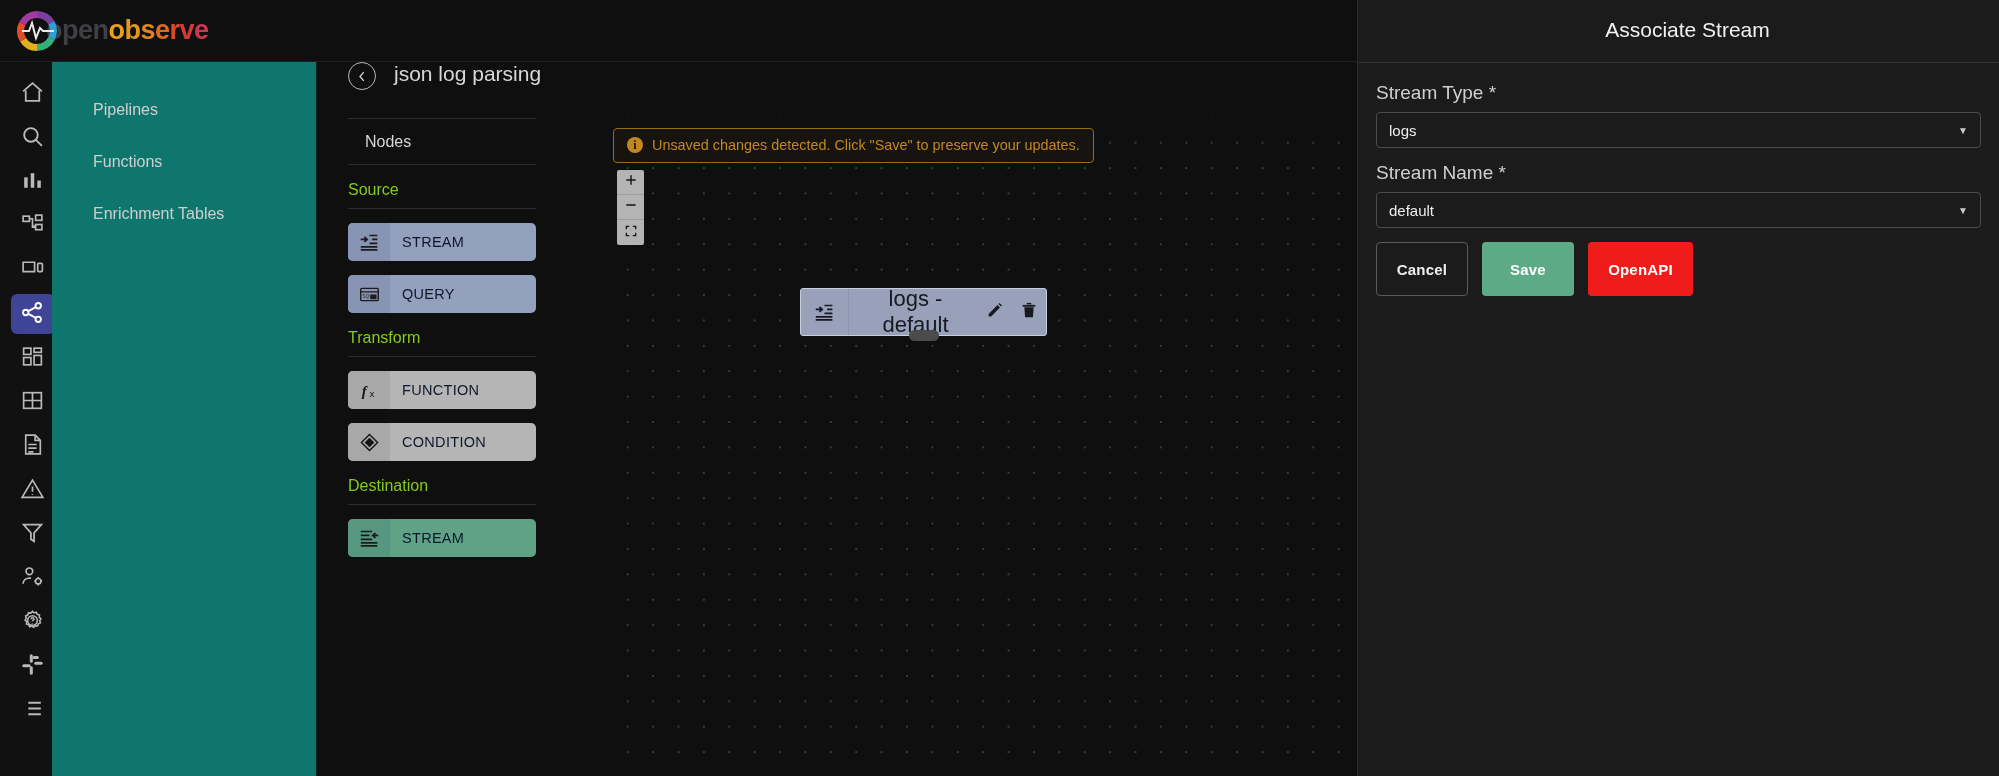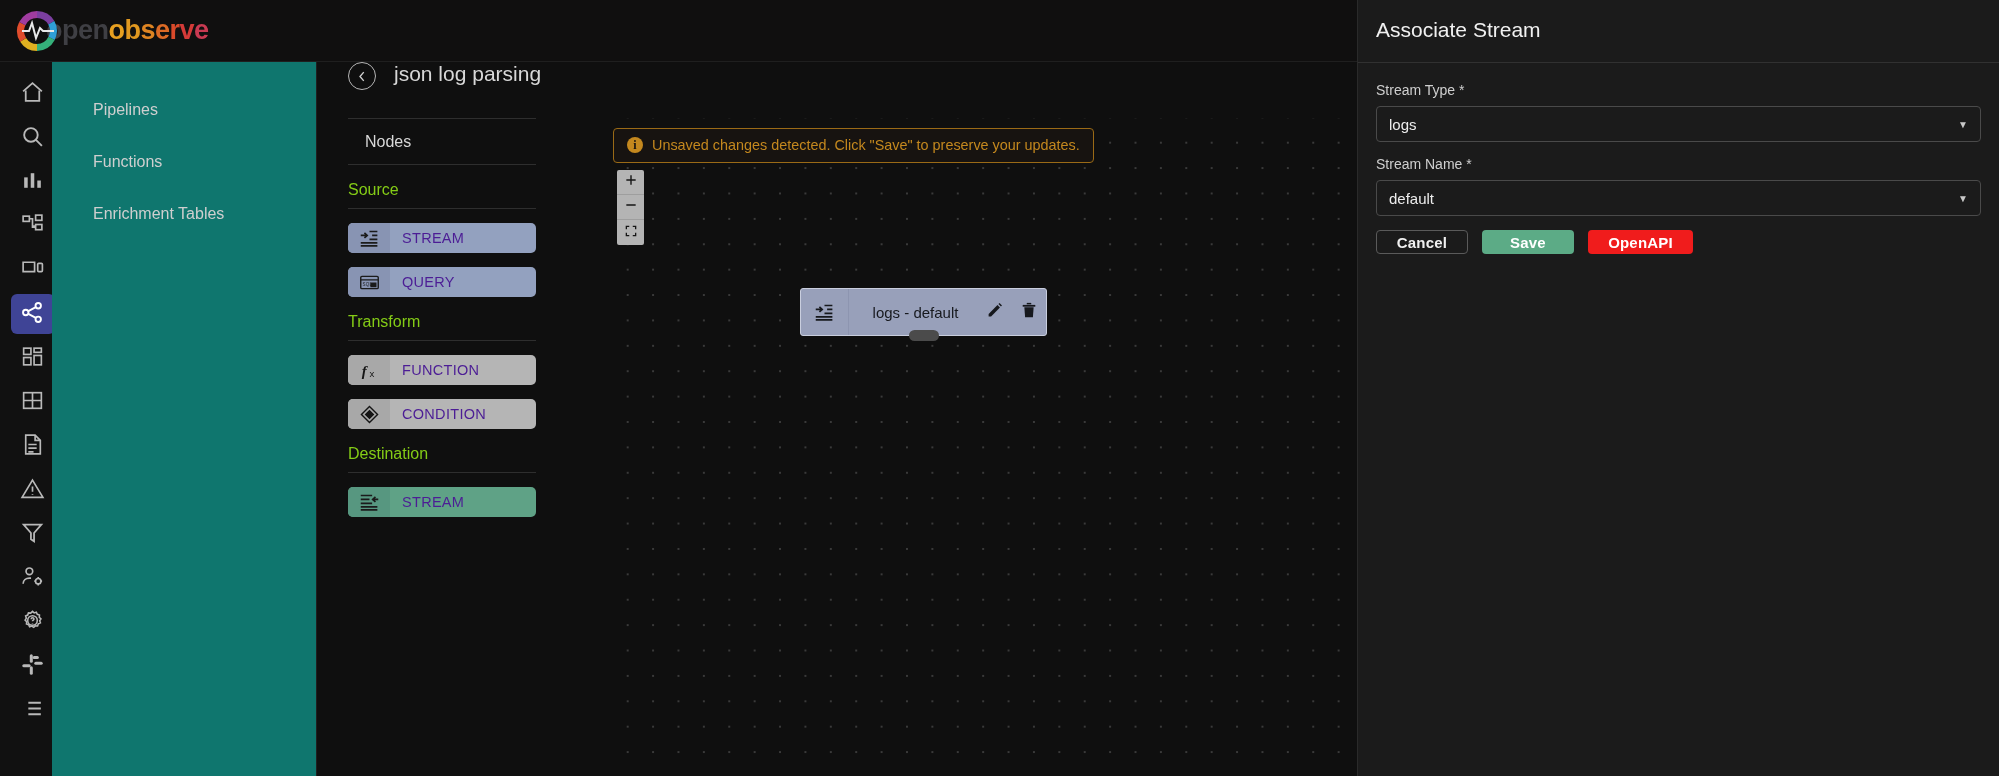--- a/index.html
+++ b/index.html
@@ -65,23 +65,23 @@
   }
   .pipeline-title { font-size: 21px; color: #d8d8d8; margin-left: 18px; }
 
   .editor-body { display: flex; height: 658px; gap: 45px; }
 
   .nodes-panel { width: 205px; padding: 0 0 0 17px; flex: 0 0 205px; }
   .nodes-title { font-size: 16px; color: #d8d8d8; padding: 14px 0 13px 17px; }
   .hr { height: 1px; background: #2e2e2e; }
   .group-label { font-size: 16px; color: #84cc16; padding: 16px 0 9px 0; }
   .node-btn {
-    height: 30px; margin-top: 14px; border-radius: 5px;
+    height: 38px; margin-top: 14px; border-radius: 5px;
     display: flex; align-items: center; overflow: hidden;
-    font-size: 14.5px; letter-spacing: .3px; color: #4c1d95;
+    font-size: 14.5px; letter-spacing: .3px; color: #0f172a;
   }
   .node-btn .nb-icon {
     width: 42px; height: 38px; display: flex; align-items: center; justify-content: center;
     flex: 0 0 42px;
   }
   .node-btn .nb-icon svg { width: 21px; height: 21px; }
   .node-btn .nb-label { padding-left: 12px; }
   .nb-blue { background: #93a1bf; }
   .nb-blue .nb-icon { background: #8894b3; }
   .nb-grey { background: #b5b5b5; }
@@ -123,46 +123,46 @@
   .zoom-btn svg { width: 14px; height: 14px; }
 
   .flow-node {
     position: absolute; left: 192px; top: 170px; width: 247px; height: 48px;
     background: #98a0ba; border: 1px solid #c9cede; border-radius: 3px;
     display: flex; align-items: center; color: #16181d;
   }
   .fn-icon { width: 48px; display: flex; align-items: center; justify-content: center;
              border-right: 1px solid #8d95b0; height: 100%; }
   .fn-icon svg { width: 21px; height: 21px; }
-  .fn-label { flex: 1; text-align: center; font-size: 15px; color: #17191e; padding-left: 4px; }
+  .fn-label { flex: 1; text-align: center; font-size: 22px; color: #17191e; padding-left: 4px; }
   .fn-act { width: 34px; display: flex; align-items: center; justify-content: center; }
   .fn-act svg { width: 18px; height: 18px; }
   .fn-handle {
     position: absolute; bottom: -6px; left: 50%; transform: translateX(-50%);
     width: 30px; height: 11px; border-radius: 6px; background: #4b4b4b;
   }
 
   
   .panel {
     position: absolute; top: 0; right: 0; width: 642px; height: 776px;
     background: #1b1b1b; border-left: 1px solid #2a2a2a;
   }
-  .panel-title { font-size: 21px; color: #f1f1f1; padding: 18px 0 0 18px; }
+  .panel-title { font-size: 21px; color: #f1f1f1; padding: 18px 0 0 18px; text-align: center; }
   .panel-divider { height: 1px; background: #313131; margin-top: 20px; }
   .panel-body { padding: 19px 18px 0 18px; }
-  .field-label { font-size: 14px; color: #cfcfcf; margin-bottom: 8px; font-weight: 500; }
+  .field-label { font-size: 19px; color: #cfcfcf; margin-bottom: 8px; font-weight: 500; }
   .select-box {
     height: 36px; border: 1px solid #4a4a4a; border-radius: 4px;
     background: #1b1b1b; display: flex; align-items: center;
     padding: 0 12px; font-size: 15px; color: #ededed; margin-bottom: 14px;
   }
   .select-caret { margin-left: auto; color: #c9c9c9; font-size: 10px; }
   .btn-row { display: flex; gap: 14px; margin-top: 11px; }
   .btn {
-    height: 24px; border-radius: 4px; font-size: 15px; font-weight: bold;
+    height: 54px; border-radius: 4px; font-size: 15px; font-weight: bold;
     display: flex; align-items: center; justify-content: center;
     letter-spacing: .2px;
   }
   .btn-cancel { width: 92px; border: 1px solid #5a5a5a; background: transparent; color: #f0f0f0; }
   .btn-save { width: 92px; background: #5cab86; color: #ffffff; }
   .btn-delete { width: 105px; background: #f01c1c; color: #ffffff; }
 </style>
 </head>
 <body>
 

